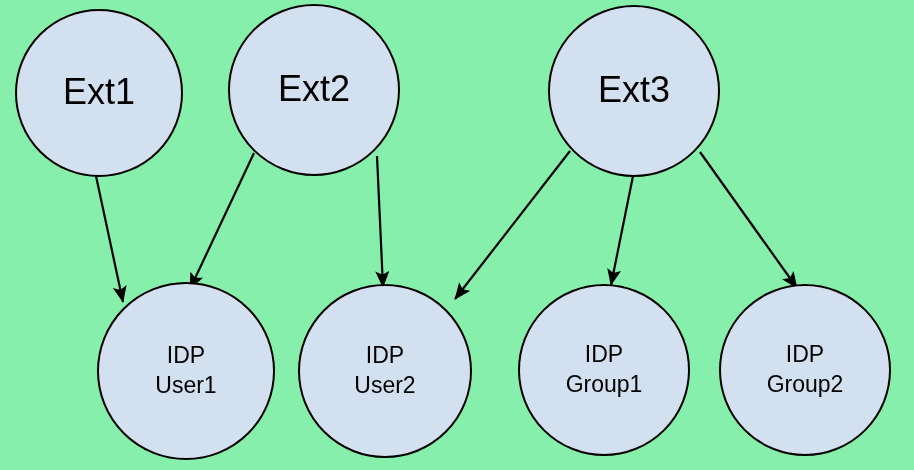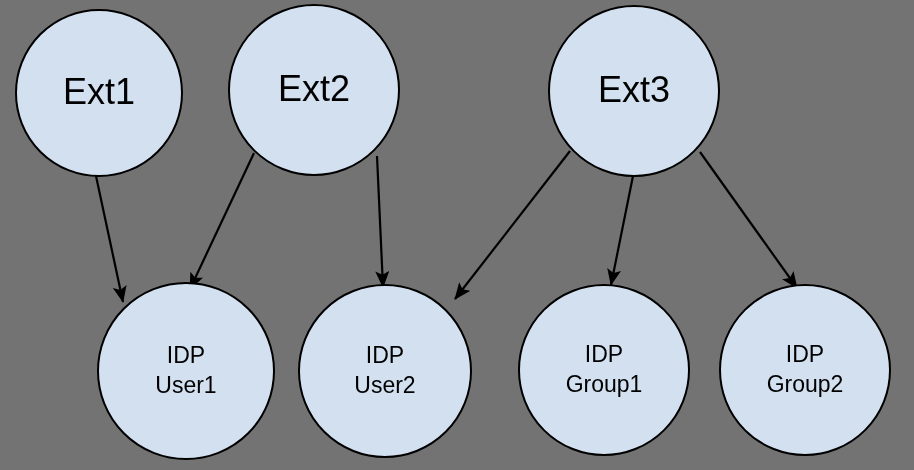--- a/index.html
+++ b/index.html
@@ -8,21 +8,21 @@
     padding: 0;
     background: #ffffff;
   }
   body {
     font-family: "Liberation Sans", sans-serif;
   }
   #diagram-canvas {
     position: relative;
     width: 914px;
     height: 470px;
-    background: #737373;
+    background: #86efac;
     overflow: hidden;
   }
   #graph-svg {
     position: absolute;
     left: 0;
     top: 0;
     width: 914px;
     height: 470px;
   }
   .node-circle {

